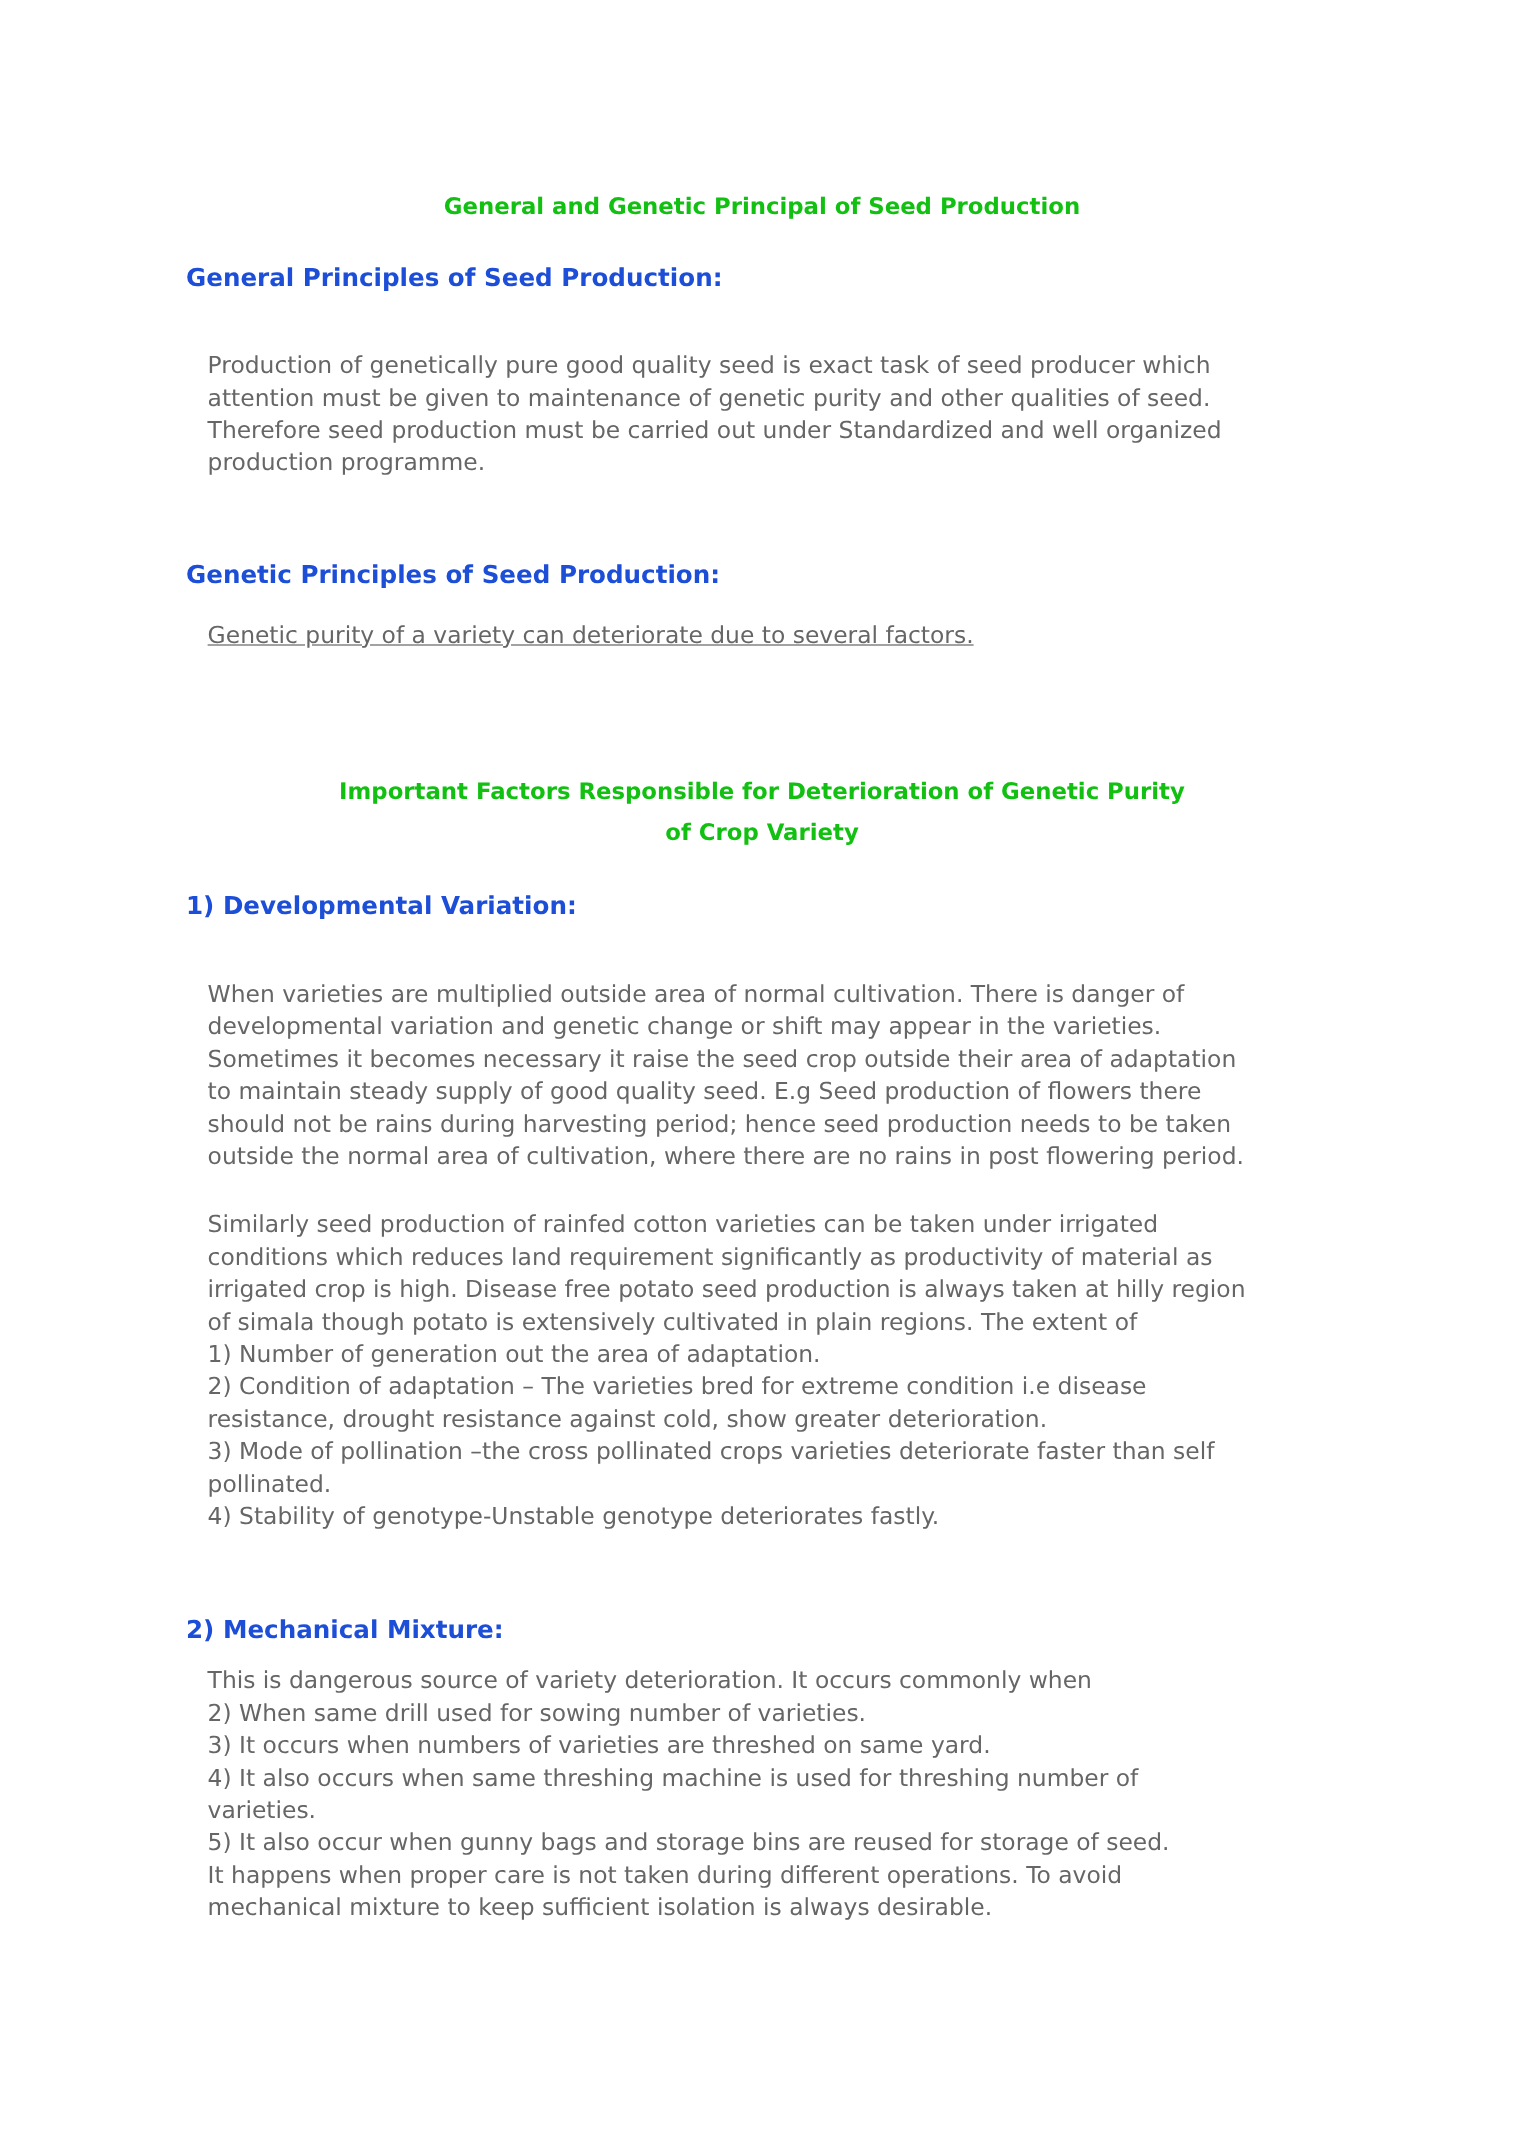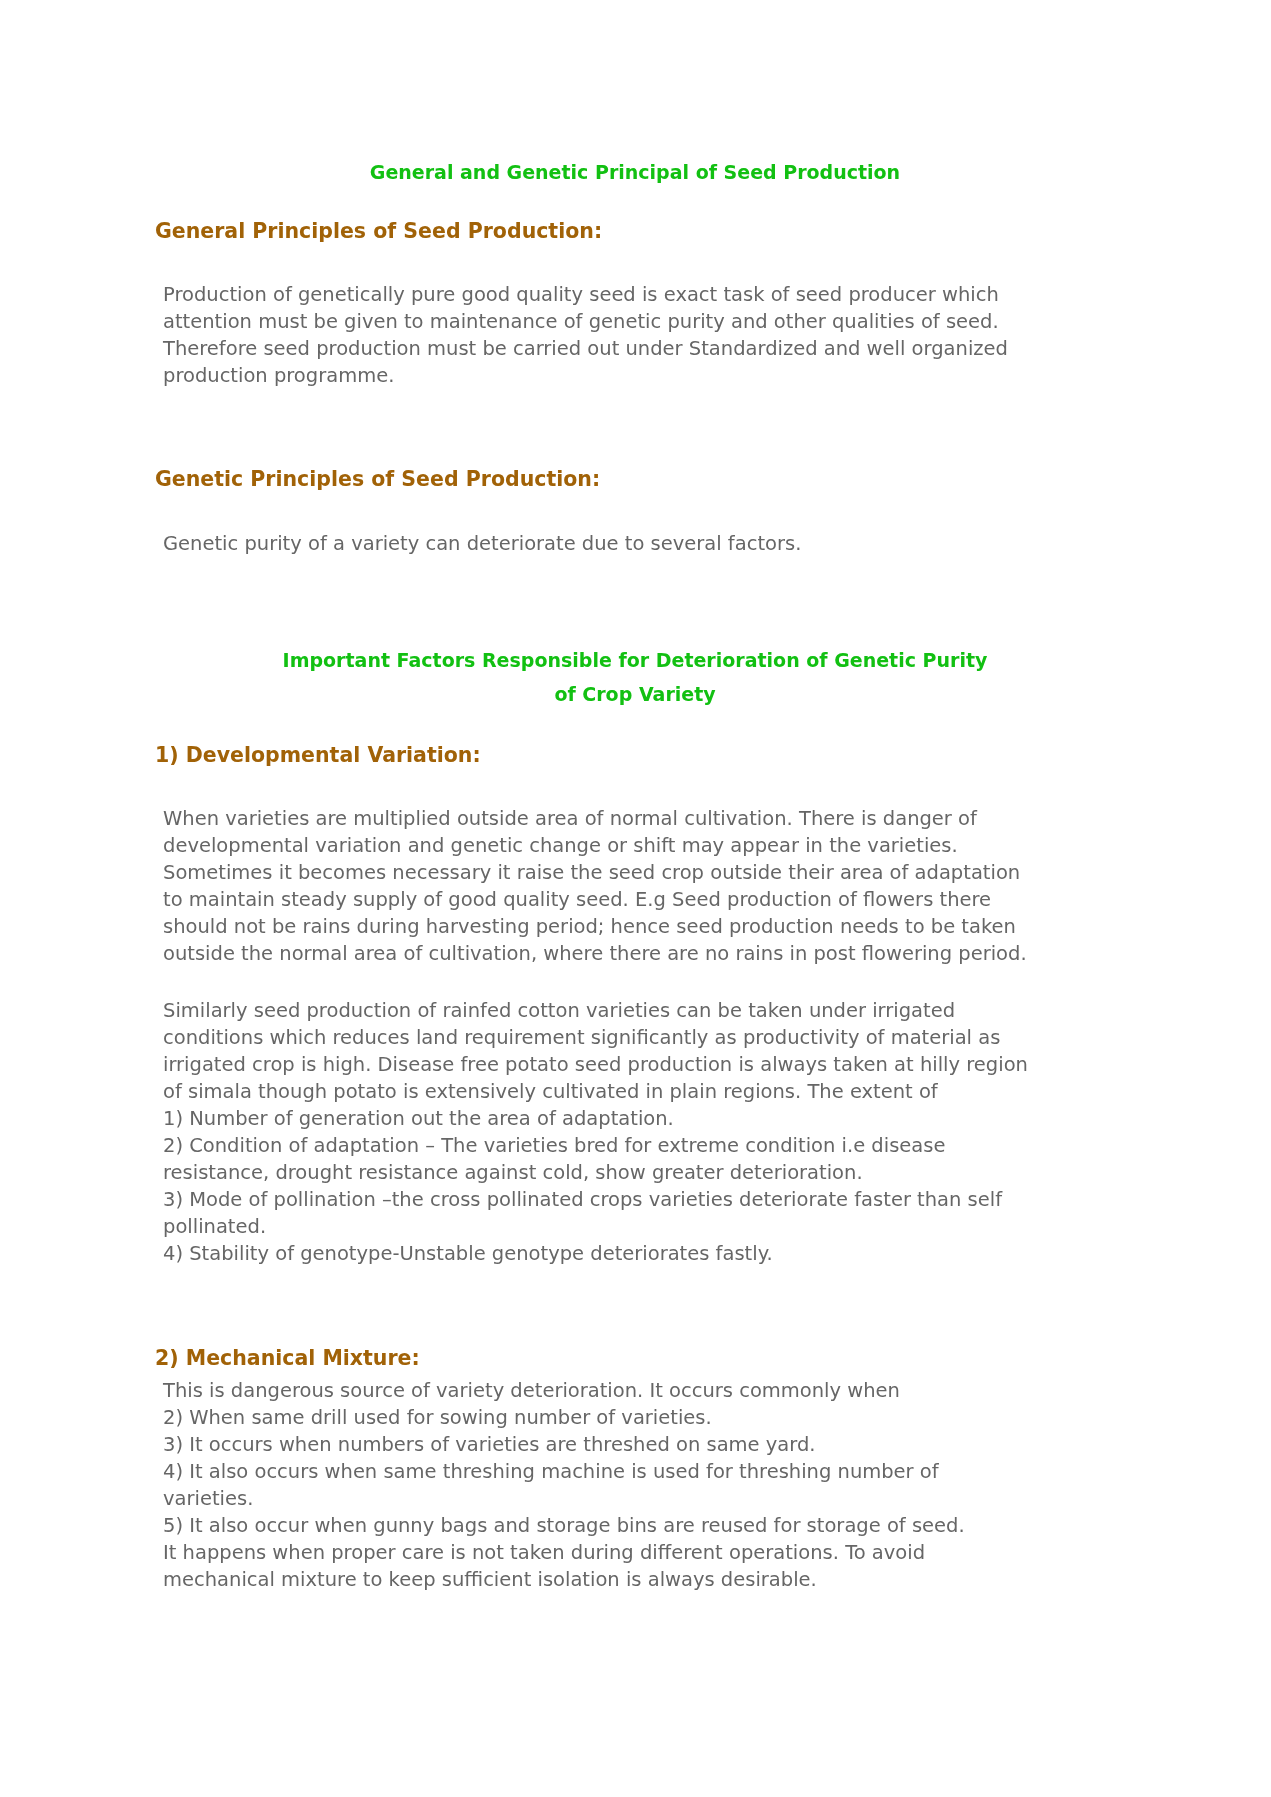--- a/index.html
+++ b/index.html
@@ -27,35 +27,35 @@
       text-align: center;
       color: #12c012;
       font-weight: bold;
       font-size: 19px;
       line-height: 34px;
       margin: 0;
     }
     .heading {
       position: absolute;
       left: 0;
-      color: #a16207;
+      color: #1d4ed8;
       font-weight: bold;
       font-size: 20.5px;
       line-height: 28px;
       margin: 0;
       white-space: nowrap;
     }
     .body-text {
       position: absolute;
       left: 0;
       width: 960px;
       color: #666666;
       font-size: 19.5px;
       line-height: 27px;
-      margin: 8px;
+      margin: 18px;
     }
     .line {
       display: block;
       white-space: nowrap;
     }
   </style>
 </head>
 <body>
 
 <div class="page">
@@ -66,21 +66,21 @@
 
   <div class="body-text" style="top:273px;">
     <span class="line">Production of genetically pure good quality seed is exact task of seed producer which</span>
     <span class="line">attention must be given to maintenance of genetic purity and other qualities of seed.</span>
     <span class="line">Therefore seed production must be carried out under Standardized and well organized</span>
     <span class="line">production programme.</span>
   </div>
 
   <h2 class="heading" style="top:465px;">Genetic Principles of Seed Production:</h2>
 
-  <div class="body-text" style="top:522px;">
+  <div class="body-text" style="top:498px;text-decoration:underline;">
     <span class="line">Genetic purity of a variety can deteriorate due to several factors.</span>
   </div>
 
   <h1 class="title" style="top:643px;">
     <span class="line">Important Factors Responsible for Deterioration of Genetic Purity</span>
     <span class="line">of Crop Variety</span>
   </h1>
 
   <h2 class="heading" style="top:741px;">1) Developmental Variation:</h2>
 

